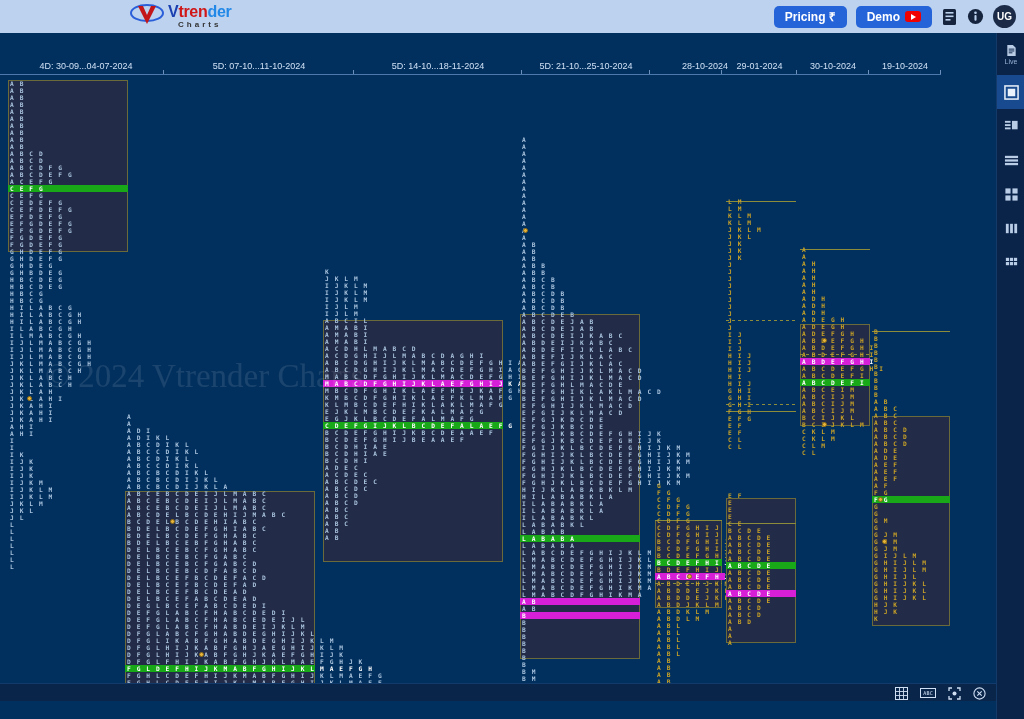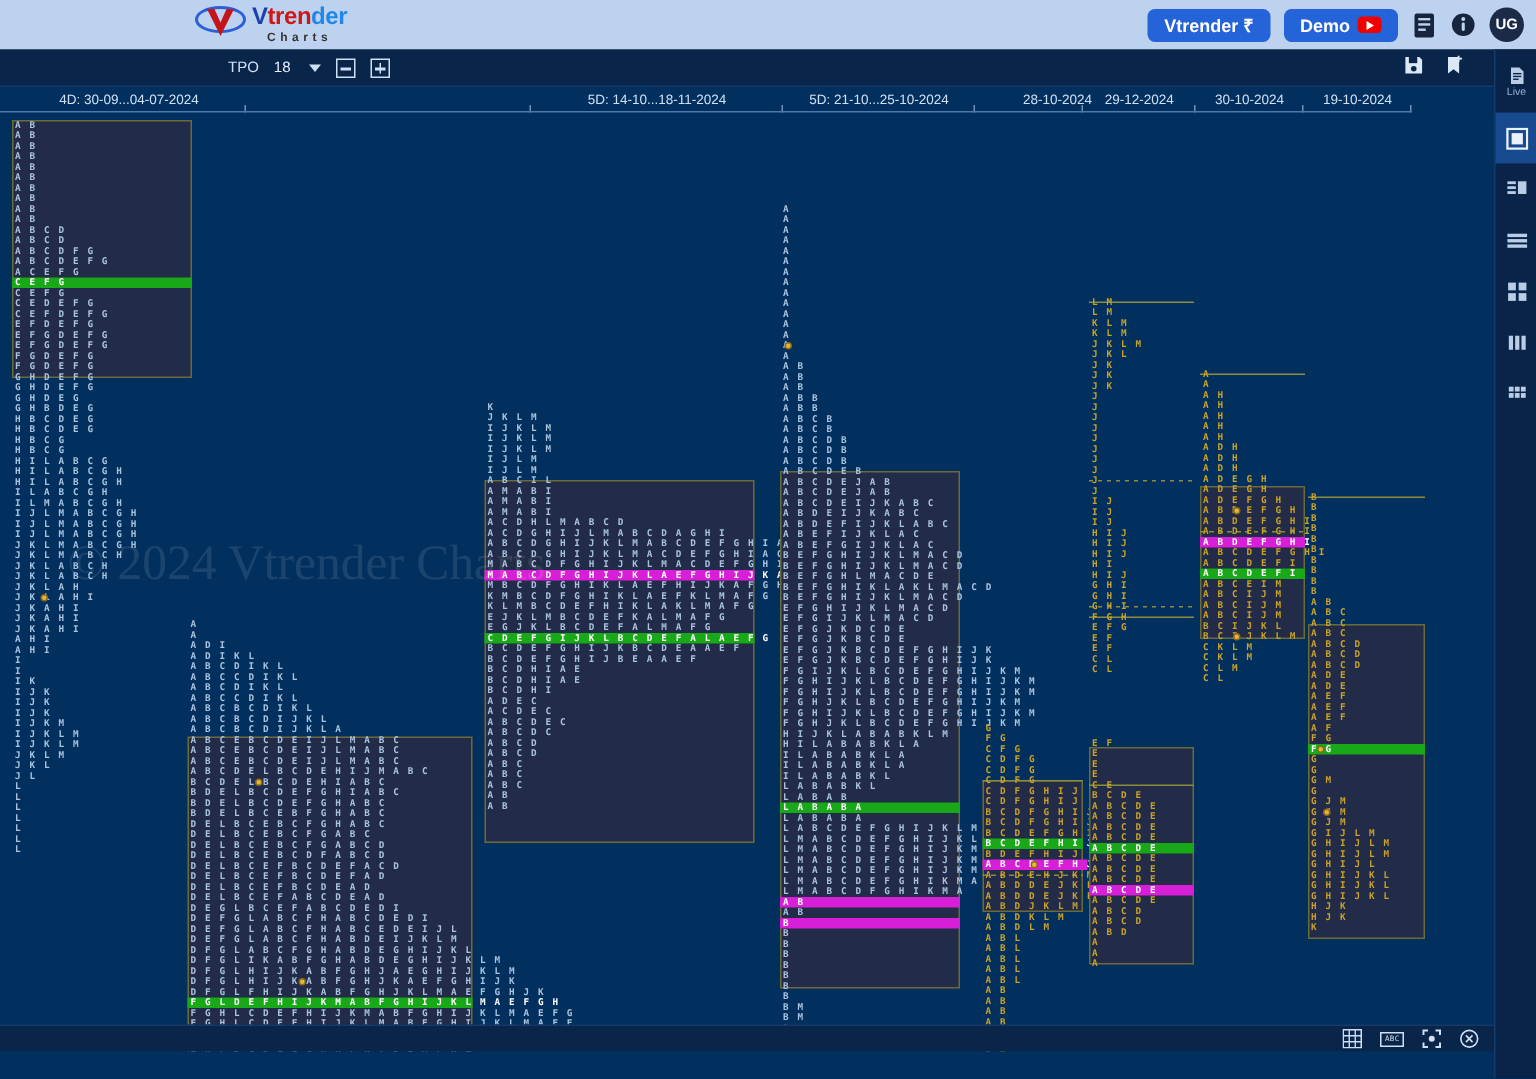--- a/index.html
+++ b/index.html
@@ -200,21 +200,21 @@
           <path d="M8 4 L17 22 L26 4 L21 4 L17 13 L13 4 Z" fill="#c2161b"></path>
         </svg>
       </div>
       <div class="brand-text">
         <div class="brand-name"><span class="v">V</span><span class="t1">tren</span><span class="t2">der</span></div>
         <div class="brand-sub">Charts</div>
       </div>
     </div>
 
     <div class="top-actions">
-      <button class="btn-pill">Vtrender ₹</button>
+      <button class="btn-pill">Pricing ₹</button>
       <button class="btn-pill">
         <span>Demo</span>
         <span class="yt-badge">
             <i></i>
           </span>
       </button>
       <span class="ico-dark">
         <svg viewBox="0 0 17 18" width="17" height="18">
             <rect x="2" y="1" width="13" height="16" rx="1.5" fill="#16243d"></rect>
             <rect x="4.5" y="4" width="8" height="1.6" fill="#bcd2ef"></rect>
@@ -226,45 +226,20 @@
         <svg viewBox="0 0 18 18" width="17" height="17">
             <circle cx="9" cy="9" r="8" fill="#16243d"></circle>
             <circle cx="9" cy="5" r="1.4" fill="#bcd2ef"></circle>
             <rect x="7.9" y="7.4" width="2.2" height="6" rx="1" fill="#bcd2ef"></rect>
           </svg>
       </span>
       <div class="avatar">UG</div>
     </div>
   </div>
 
-  <div class="toolbar">
-    <div class="tb-group">
-      <span class="tb-label">TPO</span>
-      <span class="tb-val">18</span>
-      <span class="caret"></span>
-      <span class="sq-btn"></span>
-      <span class="sq-btn plus"></span>
-    </div>
-    <div class="tb-right">
-      <span>
-        <svg viewBox="0 0 14 14" width="13" height="13">
-            <path d="M1 1h10l2 2v10H1z" fill="#dbe8f7"></path>
-            <rect x="3.5" y="1" width="6" height="4.5" fill="#0a254a"></rect>
-            <circle cx="7" cy="9.5" r="2" fill="#0a254a"></circle>
-          </svg>
-      </span>
-      <span>
-        <svg viewBox="0 0 14 14" width="13" height="13">
-            <path d="M2.5 1h8v12l-4-3.2L2.5 13z" fill="#dbe8f7"></path>
-            <rect x="9.5" y="0" width="1.3" height="4.6" fill="#dbe8f7"></rect>
-            <rect x="8" y="1.6" width="4.6" height="1.3" fill="#dbe8f7"></rect>
-          </svg>
-      </span>
-    </div>
-  </div>
 
   <div class="rsidebar">
     <div class="rs-item tall">
       <svg viewBox="0 0 14 14" width="13" height="13">
           <path d="M2.5 1h6l3 3v9h-9z" fill="#b9cde6"></path>
           <rect x="4" y="5" width="6" height="1" fill="#0a2348"></rect>
           <rect x="4" y="7" width="6" height="1" fill="#0a2348"></rect>
           <rect x="4" y="9" width="4" height="1" fill="#0a2348"></rect>
         </svg>
       <span class="rs-caption">Live</span>
@@ -316,35 +291,38 @@
         </svg>
     </div>
   </div>
 
   <div class="chart">
     <div class="datehdr" id="datehdr">
         <div class="dh" style="left: 8px; width: 156px;">
           <span>4D: 30-09...04-07-2024</span>
         </div>
         <div class="dh-tick" style="left: 163px;"></div>
+        <div class="dh" style="left: 164px; width: 190px;">
+          <span>5D: 07-10...11-10-2024</span>
+        </div>
         <div class="dh-tick" style="left: 353px;"></div>
         <div class="dh" style="left: 354px; width: 168px;">
           <span>5D: 14-10...18-11-2024</span>
         </div>
         <div class="dh-tick" style="left: 521px;"></div>
         <div class="dh" style="left: 522px; width: 128px;">
           <span>5D: 21-10...25-10-2024</span>
         </div>
         <div class="dh-tick" style="left: 649px;"></div>
         <div class="dh" style="left: 656px; width: 72px; text-align: right;">
           <span>28-10-2024</span>
         </div>
         <div class="dh-tick" style="left: 721px;"></div>
         <div class="dh" style="left: 722px; width: 75px;">
-          <span>29-12-2024</span>
+          <span>29-01-2024</span>
         </div>
         <div class="dh-tick" style="left: 796px;"></div>
         <div class="dh" style="left: 797px; width: 72px;">
           <span>30-10-2024</span>
         </div>
         <div class="dh-tick" style="left: 868px;"></div>
         <div class="dh" style="left: 869px; width: 72px;">
           <span>19-10-2024</span>
         </div>
         <div class="dh-tick" style="left: 940px;"></div>

